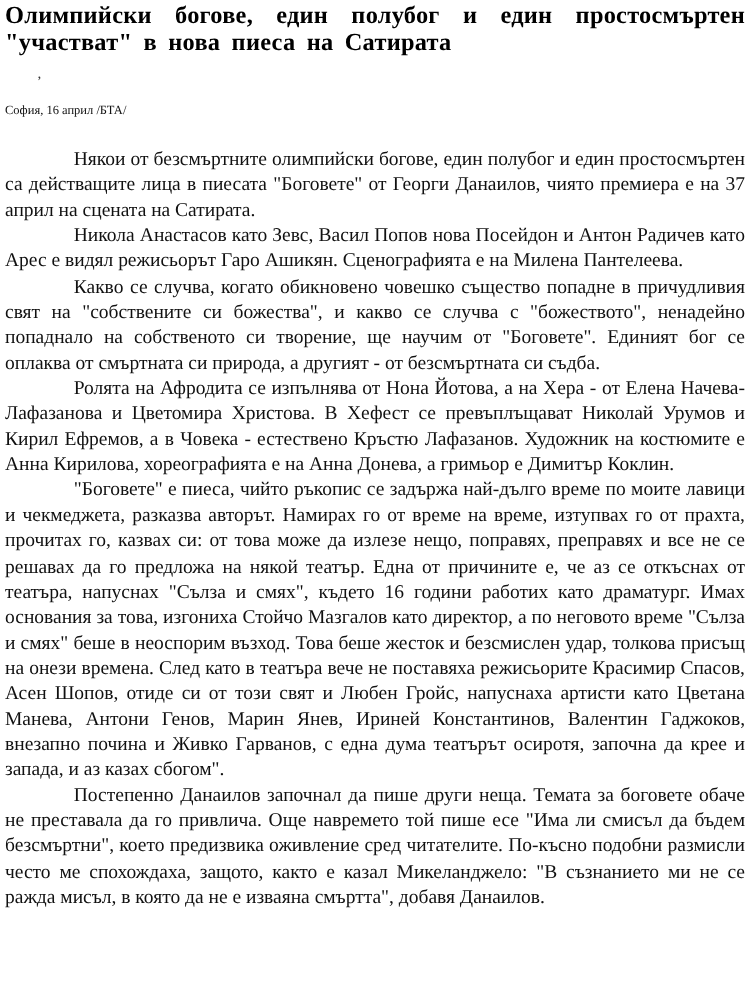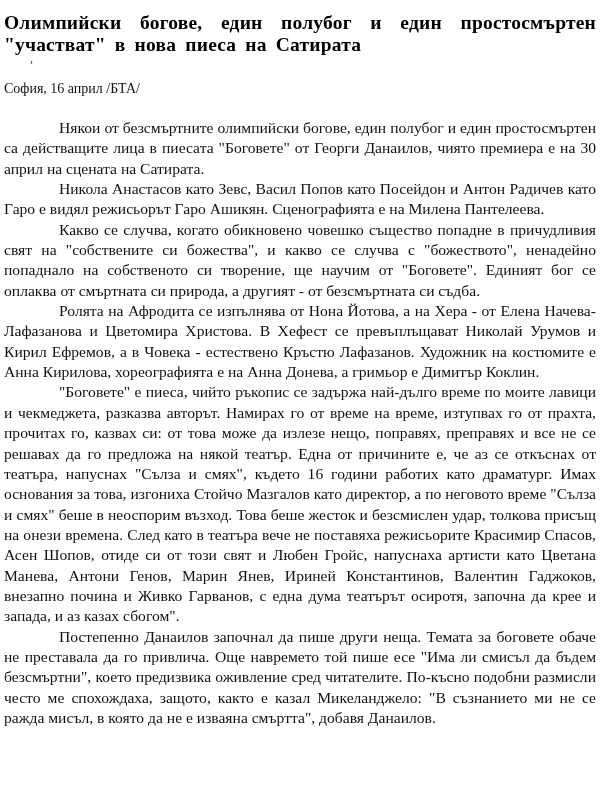--- a/index.html
+++ b/index.html
@@ -11,21 +11,21 @@
       width: 600px;
       height: 800px;
       overflow: hidden;
       position: relative;
       font-family: "Liberation Serif", "DejaVu Serif", serif;
       color: #111111;
     }
     .page {
       position: absolute;
       left: 4px;
-      top: 12px;
+      top: 2px;
       width: 592px;
     }
     .title {
       font-weight: bold;
       font-size: 19.5px;
       line-height: 22px;
       text-align: justify;
       text-align-last: left;
       margin: 0;
       letter-spacing: 0.2px;
@@ -36,21 +36,21 @@
       position: absolute;
       left: 30px;
       top: 51px;
       font-size: 12px;
       color: #333;
     }
     .dateline {
       position: absolute;
       left: 0;
       top: 80px;
-      font-size: 14px;
+      font-size: 10px;
       line-height: 18px;
       margin: 0;
     }
     .body {
       position: absolute;
       left: 0;
       top: 118px;
       width: 592px;
       font-size: 15.6px;
       line-height: 20.35px;
@@ -66,19 +66,19 @@
 
 <div class="page">
   <h1 class="title">Олимпийски богове, един полубог и един простосмъртен "участват" в нова пиеса на Сатирата</h1>
 </div>
 
 <span class="mark">,</span>
 
 <p class="dateline" style="left:4px;">София, 16 април /БТА/</p>
 
 <div class="body" style="left:4px;">
-  <p>Някои от безсмъртните олимпийски богове, един полубог и един простосмъртен са действащите лица в пиесата "Боговете" от Георги Данаилов, чиято премиера е на 30 април на сцената на Сатирата.</p>
-  <p>Никола Анастасов като Зевс, Васил Попов като Посейдон и Антон Радичев като Гаро е видял режисьорът Гаро Ашикян. Сценографията е на Милена Пантелеева.</p>
+  <p>Някои от безсмъртните олимпийски богове, един полубог и един простосмъртен са действащите лица в пиесата "Боговете" от Георги Данаилов, чиято премиера е на 37 април на сцената на Сатирата.</p>
+  <p>Никола Анастасов като Зевс, Васил Попов нова Посейдон и Антон Радичев като Арес е видял режисьорът Гаро Ашикян. Сценографията е на Милена Пантелеева.</p>
   <p>Какво се случва, когато обикновено човешко същество попадне в причудливия свят на "собствените си божества", и какво се случва с "божеството", ненадейно попаднало на собственото си творение, ще научим от "Боговете". Единият бог се оплаква от смъртната си природа, а другият - от безсмъртната си съдба.</p>
   <p>Ролята на Афродита се изпълнява от Нона Йотова, а на Хера - от Елена Начева-Лафазанова и Цветомира Христова. В Хефест се превъплъщават Николай Урумов и Кирил Ефремов, а в Човека - естествено Кръстю Лафазанов. Художник на костюмите е Анна Кирилова, хореографията е на Анна Донева, а гримьор е Димитър Коклин.</p>
   <p>"Боговете" е пиеса, чийто ръкопис се задържа най-дълго време по моите лавици и чекмеджета, разказва авторът. Намирах го от време на време, изтупвах го от прахта, прочитах го, казвах си: от това може да излезе нещо, поправях, преправях и все не се решавах да го предложа на някой театър. Една от причините е, че аз се откъснах от театъра, напуснах "Сълза и смях", където 16 години работих като драматург. Имах основания за това, изгониха Стойчо Мазгалов като директор, а по неговото време "Сълза и смях" беше в неоспорим възход. Това беше жесток и безсмислен удар, толкова присъщ на онези времена. След като в театъра вече не поставяха режисьорите Красимир Спасов, Асен Шопов, отиде си от този свят и Любен Гройс, напуснаха артисти като Цветана Манева, Антони Генов, Марин Янев, Ириней Константинов, Валентин Гаджоков, внезапно почина и Живко Гарванов, с една дума театърът осиротя, започна да крее и запада, и аз казах сбогом".</p>
   <p>Постепенно Данаилов започнал да пише други неща. Темата за боговете обаче не преставала да го привлича. Още навремето той пише есе "Има ли смисъл да бъдем безсмъртни", което предизвика оживление сред читателите. По-късно подобни размисли често ме спохождаха, защото, както е казал Микеланджело: "В съзнанието ми не се ражда мисъл, в която да не е изваяна смъртта", добавя Данаилов.</p>
 </div>
 
 </body></html>

